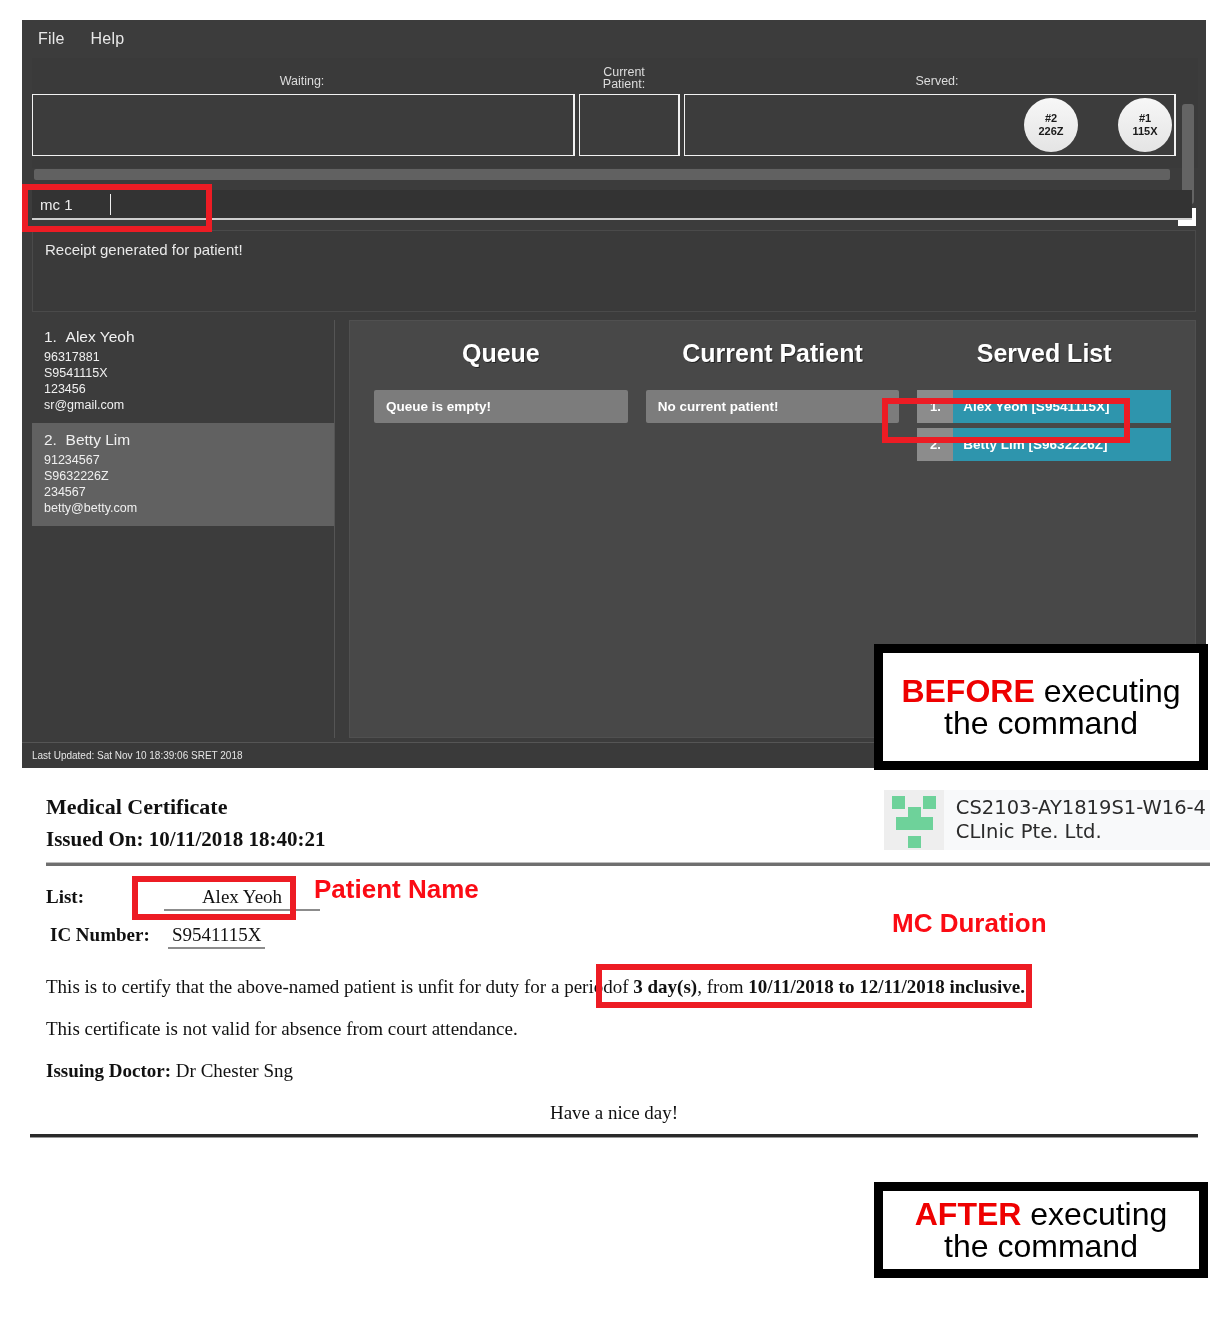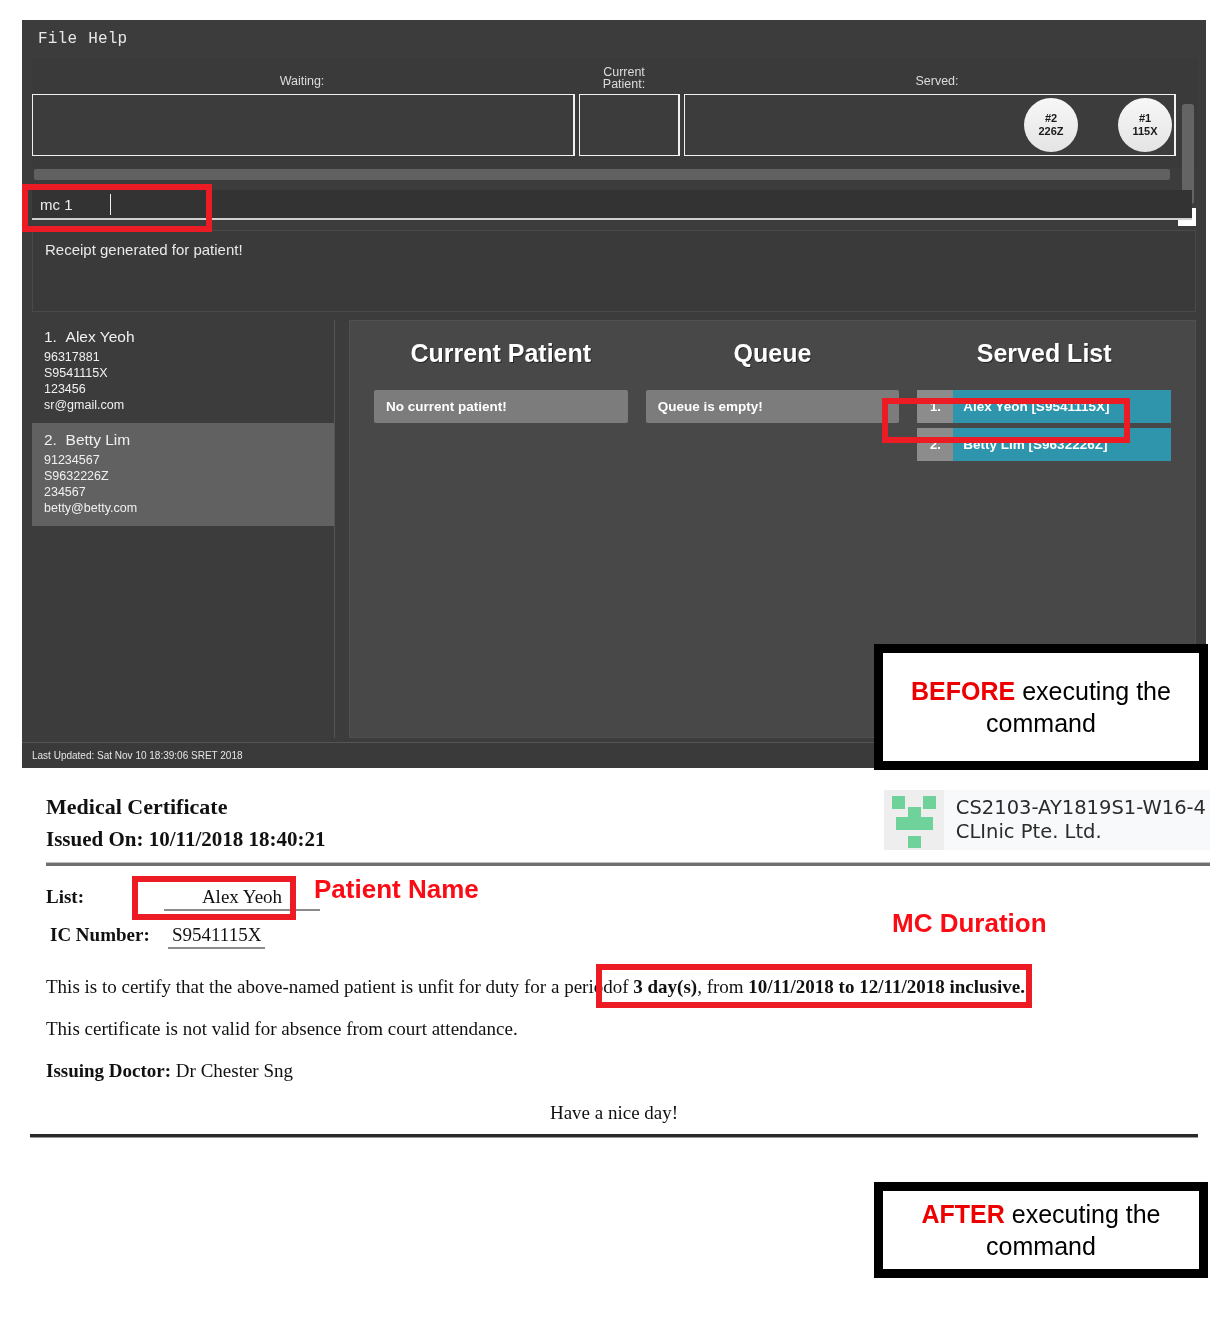--- a/index.html
+++ b/index.html
@@ -22,22 +22,21 @@
     overflow: hidden;
   }
 
   
   .menu-bar {
     height: 38px;
     background: #3c3c3c;
     display: flex;
     align-items: center;
     padding-left: 16px;
-    gap: 11px;
-    font-family: Liberation Mono, monospace;
+    gap: 26px;
   }
   .menu-item {
     color: #e8e8e8;
     font-size: 16px;
     letter-spacing: .2px;
   }
 
   
   .strip-wrap {
     position: relative;
@@ -349,21 +348,21 @@
   .callout {
     position: absolute;
     background: #ffffff;
     border: 9px solid #000000;
     box-sizing: border-box;
     display: flex;
     align-items: center;
     justify-content: center;
     text-align: center;
     font-family: "Liberation Sans", sans-serif;
-    font-size: 25px;
+    font-size: 32px;
     color: #000;
     line-height: 32px;
     padding: 0 14px;
   }
   .callout .kw { color: #ee0000; font-weight: bold; }
 </style>
 </head>
 <body>
 
 <div id="app-window">
@@ -432,27 +431,27 @@
         <div class="person-line">S9632226Z</div>
         <div class="person-line">234567</div>
         <div class="person-line">betty@betty.com</div>
       </div>
     </div>
 
     <div class="board">
       <div class="board-cols">
 
         <div class="board-col">
+          <div class="col-title">Queue</div>
+          <div class="empty-pill">Queue is empty!</div>
+        </div>
+
+        <div class="board-col">
           <div class="col-title">Current Patient</div>
           <div class="empty-pill">No current patient!</div>
-        </div>
-
-        <div class="board-col">
-          <div class="col-title">Queue</div>
-          <div class="empty-pill">Queue is empty!</div>
         </div>
 
         <div class="board-col">
           <div class="col-title">Served List</div>
           <div class="served-row">
             <div class="served-idx">1.</div>
             <div class="served-name">Alex Yeoh [S9541115X]</div>
           </div>
           <div class="served-row">
             <div class="served-idx">2.</div>

